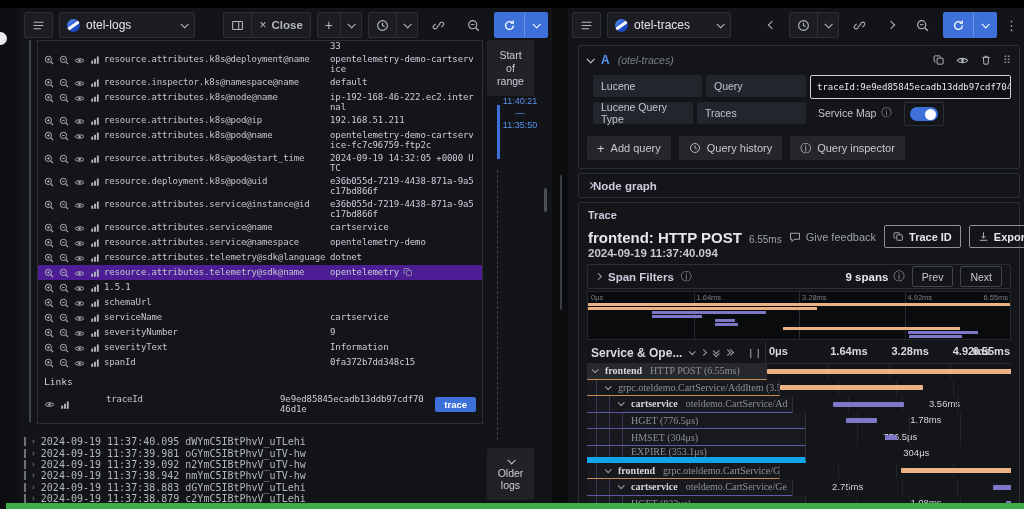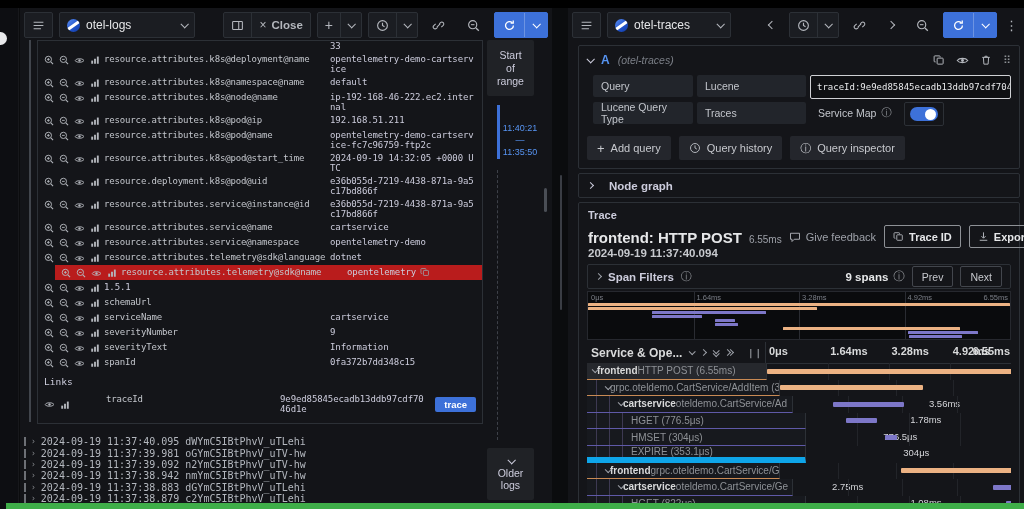--- a/index.html
+++ b/index.html
@@ -31,35 +31,35 @@
   .cv.down{transform:rotate(45deg) translateY(-1px);}
   .cv.right{transform:rotate(-45deg);}
   .cv.left{transform:rotate(135deg);}
   .cv.sm{width:4px;height:4px;}
   .kebab{color:#b4b7bd;font-size:13px;letter-spacing:0;cursor:pointer;padding:0 2px;}
   .icn{display:inline-flex;align-items:center;justify-content:center;color:#b4b7bd;}
   
   .lvl-line{position:absolute;left:9px;top:32px;width:2px;height:382px;background:#41454c;}
   .details{position:absolute;left:17px;top:32px;width:444px;height:382px;border:1px solid #2c3036;background:#141519;overflow:hidden;font-family:"DejaVu Sans Mono","Liberation Mono",monospace;}
   .drow{display:grid;grid-template-columns:54px 220px 1fr;column-gap:6px;padding:1.5px 4px 1.5px 6px;align-items:start;}
-  .drow.hl{background:#b91c1c;margin-left:17px;}
+  .drow.hl{background:#4c1d95;}
   .dicons{display:flex;gap:5px;align-items:center;padding-top:1px;color:#8e9196;}
   .dicons .icn{cursor:pointer;}
   .dname{font-size:9px;letter-spacing:-.15px;color:#c3c6cc;white-space:nowrap;}
   .dval{font-size:9px;letter-spacing:-.1px;color:#ccccdc;word-break:break-all;display:flex;align-items:flex-start;gap:4px;}
   .dval .icn{flex:0 0 auto;margin-top:0;}
   .links-h{font-size:9.5px;color:#ccccdc;padding:6px 6px 3px 6px;font-family:"DejaVu Sans Mono","Liberation Mono",monospace;}
   .tracebtn{background:#3d71d9;color:#fff;font-size:9.5px;font-weight:bold;border-radius:2px;padding:2px 9px;
             font-family:"Liberation Sans",sans-serif;cursor:pointer;align-self:center;justify-self:end;margin-right:2px;}
   .trow{display:grid;grid-template-columns:54px 166px 1fr 44px;column-gap:8px;padding:4px 4px 4px 6px;}
   
   .rangebox{position:absolute;left:467px;top:32px;width:47px;height:56px;background:#202226;border-radius:2px;
             display:flex;align-items:center;justify-content:center;text-align:center;font-size:10.5px;color:#ccccdc;line-height:13px;cursor:pointer;}
   .bluebar{position:absolute;left:477px;top:97px;width:3px;height:54px;background:#3d71d9;}
-  .rtimes{position:absolute;left:482px;top:112px;width:36px;text-align:center;color:#5794f2;font-size:9px;line-height:16px;}
+  .rtimes{position:absolute;left:482px;top:85px;width:36px;text-align:center;color:#5794f2;font-size:9px;line-height:16px;}
   .dashline{position:absolute;left:477px;top:162px;height:270px;border-left:1px dashed #3e4149;}
   .olderbox{position:absolute;left:467px;top:440px;width:47px;height:52px;background:#202226;border-radius:2px;
             display:flex;flex-direction:column;align-items:center;justify-content:center;gap:3px;font-size:10.5px;color:#ccccdc;line-height:12px;cursor:pointer;text-align:center;}
   .sbar{position:absolute;background:#4a4e55;border-radius:2px;}
   
   .loglist{position:absolute;left:4px;top:428px;width:515px;font-family:"DejaVu Sans Mono","Liberation Mono",monospace;}
   .logline{display:flex;align-items:center;gap:5px;height:11.4px;font-size:10px;color:#b4b8bf;white-space:nowrap;cursor:pointer;}
   .loglvl{width:2px;height:9px;background:#6d7076;flex:0 0 auto;}
   .logchv{color:#8e9196;font-size:8px;}
   
@@ -71,21 +71,21 @@
   .qhicons .icn{cursor:pointer;}
   .qrow{display:flex;gap:4px;padding:3px 8px 0 14px;height:24px;}
   .qlabel{background:#22252b;border-radius:2px;display:flex;align-items:center;padding:0 8px;font-size:10.5px;color:#c3c6cc;height:22px;}
   .qinput{flex:1;border:1px solid #cfd0d4;border-radius:2px;background:#0f1013;display:flex;align-items:center;padding:0 6px;
           font-family:"DejaVu Sans Mono","Liberation Mono",monospace;font-size:9px;color:#e8e9eb;height:22px;white-space:nowrap;overflow:hidden;}
   .toggwrap{border:1px solid #2c3036;border-radius:2px;height:22px;display:flex;align-items:center;padding:0 5px;}
   .toggle{width:28px;height:14px;border-radius:8px;background:#3d71d9;position:relative;cursor:pointer;}
   .toggle::after{content:"";position:absolute;right:1.5px;top:1.5px;width:11px;height:11px;border-radius:50%;background:#fff;}
   .qbtns{display:flex;gap:8px;padding:10px 8px 0 8px;}
   .qbtn{background:#24262c;border-radius:2px;height:24px;display:flex;align-items:center;gap:6px;padding:0 10px;font-size:11px;color:#c7c9ce;cursor:pointer;}
-  .sechead{display:flex;align-items:center;gap:16px;font-size:11.5px;font-weight:bold;color:#ccccdc;padding:0 9px;height:100%;}
+  .sechead{display:flex;align-items:center;gap:0;font-size:11.5px;font-weight:bold;color:#ccccdc;padding:0 9px;height:100%;}
   
   .tr-label{position:absolute;left:9px;top:6px;font-size:11px;font-weight:bold;color:#ccccdc;}
   .tr-titlerow{position:absolute;left:9px;top:22px;right:8px;display:flex;align-items:baseline;gap:7px;}
   .tr-title{font-size:15px;font-weight:bold;color:#e6e7e9;white-space:nowrap;}
   .tr-dur{font-size:10px;color:#9da0a8;}
   .tr-actions{margin-left:auto;display:flex;align-items:center;gap:8px;}
   .feedback{display:flex;align-items:center;gap:5px;color:#9da0a8;font-size:11px;cursor:pointer;white-space:nowrap;}
   .obtn{border:1px solid #8e9196;border-radius:2px;height:21px;display:flex;align-items:center;gap:5px;padding:0 8px;
         font-size:11px;font-weight:bold;color:#e6e7e9;cursor:pointer;white-space:nowrap;}
   .tr-ts{position:absolute;left:9px;top:44px;font-size:11.5px;font-weight:bold;color:#c7c9ce;}
@@ -101,22 +101,22 @@
   
   .thead{position:absolute;left:8px;top:139px;right:8px;height:21px;border-bottom:1px solid #2c3036;display:flex;}
   .thead .names{width:174px;display:flex;align-items:center;gap:7px;padding-left:4px;font-size:12px;font-weight:bold;color:#d8d9da;border-right:1px solid #2c3036;}
   .thead .names .icn{color:#9da0a8;cursor:pointer;}
   .dbl{display:inline-flex;flex-direction:column;gap:-2px;line-height:3px;}
   .handle{margin-left:auto;color:#8e9196;font-size:9px;padding-right:3px;cursor:col-resize;}
   .thead .ticks{flex:1;position:relative;font-size:11px;font-weight:bold;color:#d8d9da;}
   .thead .ticks span{position:absolute;top:3px;}
   .spanrows{position:absolute;left:8px;top:160px;right:8px;bottom:0;overflow:hidden;}
   .srow{display:flex;height:16.6px;}
-  .sname{width:174px;flex:0 0 auto;position:relative;display:flex;align-items:center;gap:0;
-         background:#17191e;border-right:1px solid #2c3036;overflow:hidden;white-space:nowrap;font-size:10px;cursor:pointer;}
+  .sname{width:174px;flex:0 0 auto;position:relative;display:flex;align-items:center;gap:8px;
+         background:#17191e;border-right:1px solid #2c3036;overflow:hidden;white-space:nowrap;font-size:10px;cursor:pointer;font-family:Liberation Serif, serif;}
   .srow.sel .sname{background:#26282d;}
   .sname .svc{font-weight:bold;color:#d8d9da;}
   .sname .op{color:#8e9196;}
   .sname .guide{position:absolute;top:0;bottom:0;width:1px;background:#3d3952;}
   .sname .cv{flex:0 0 auto;color:#9da0a8;}
   .stl{flex:1;position:relative;cursor:pointer;}
   .grid{position:absolute;top:0;bottom:0;width:1px;background:#222429;}
   .sbarline{position:absolute;top:5.5px;height:5px;border-radius:1px;}
   .slabel{position:absolute;top:18px;font-size:9.5px;color:#d5d6da;white-space:nowrap;}
   .greenbar{position:absolute;left:6px;right:0;top:503px;height:6px;background:#3fae49;z-index:50;}
@@ -278,21 +278,21 @@
               </svg>
             </span>
             <span class="icn">
               <svg width="10" height="10" viewBox="0 0 16 16">
                 <rect x="2" y="9" width="3" height="5" fill="currentColor"></rect>
                 <rect x="6.5" y="6" width="3" height="8" fill="currentColor"></rect>
                 <rect x="11" y="2.5" width="3" height="11.5" fill="currentColor"></rect>
               </svg>
             </span>
           </span>
-      <span class="dname">resource.attributes.k8s@namespace@name</span>
+      <span class="dname">resource.inspector.k8s@namespace@name</span>
       <span class="dval">default</span>
         </div>
         <div class="drow">
           <span class="dicons">
             <span class="icn">
               <svg width="10" height="10" viewBox="0 0 16 16">
                 <circle cx="7" cy="7" r="5" fill="none" stroke="currentColor" stroke-width="1.5"></circle>
                 <line x1="11" y1="11" x2="14.5" y2="14.5" stroke="currentColor" stroke-width="1.7"></line>
                 <line x1="4.8" y1="7" x2="9.2" y2="7" stroke="currentColor" stroke-width="1.4"></line>
                 <line x1="7" y1="4.8" x2="7" y2="9.2" stroke="currentColor" stroke-width="1.4"></line>
@@ -998,22 +998,22 @@
             </span>
           <span class="icn">
               <svg width="12" height="12" viewBox="0 0 16 16">
                 <path d="M3 4.5h10M6.5 4.5v-1.5h3v1.5M4.5 4.5l.7 9h5.6l.7-9" fill="none" stroke="currentColor" stroke-width="1.3"></path>
               </svg>
             </span>
           <span style="font-size:11px;">⠿</span>
         </span>
       </div>
       <div class="qrow">
+        <span class="qlabel" style="width:93px">Lucene</span>
         <span class="qlabel" style="width:84px">Query</span>
-        <span class="qlabel" style="width:93px">Lucene</span>
         <span class="qinput">traceId:9e9ed85845ecadb13ddb97cdf7046d1e</span>
       </div>
       <div class="qrow">
         <span class="qlabel" style="width:84px">Lucene Query Type</span>
         <span class="qlabel" style="width:93px">Traces</span>
         <span class="qlabel" style="gap:5px;background:transparent;">
           <b style="font-weight:normal;">Service Map</b>
           <span style="color:#8e9196;">ⓘ</span>
         </span>
         <span class="toggwrap">

